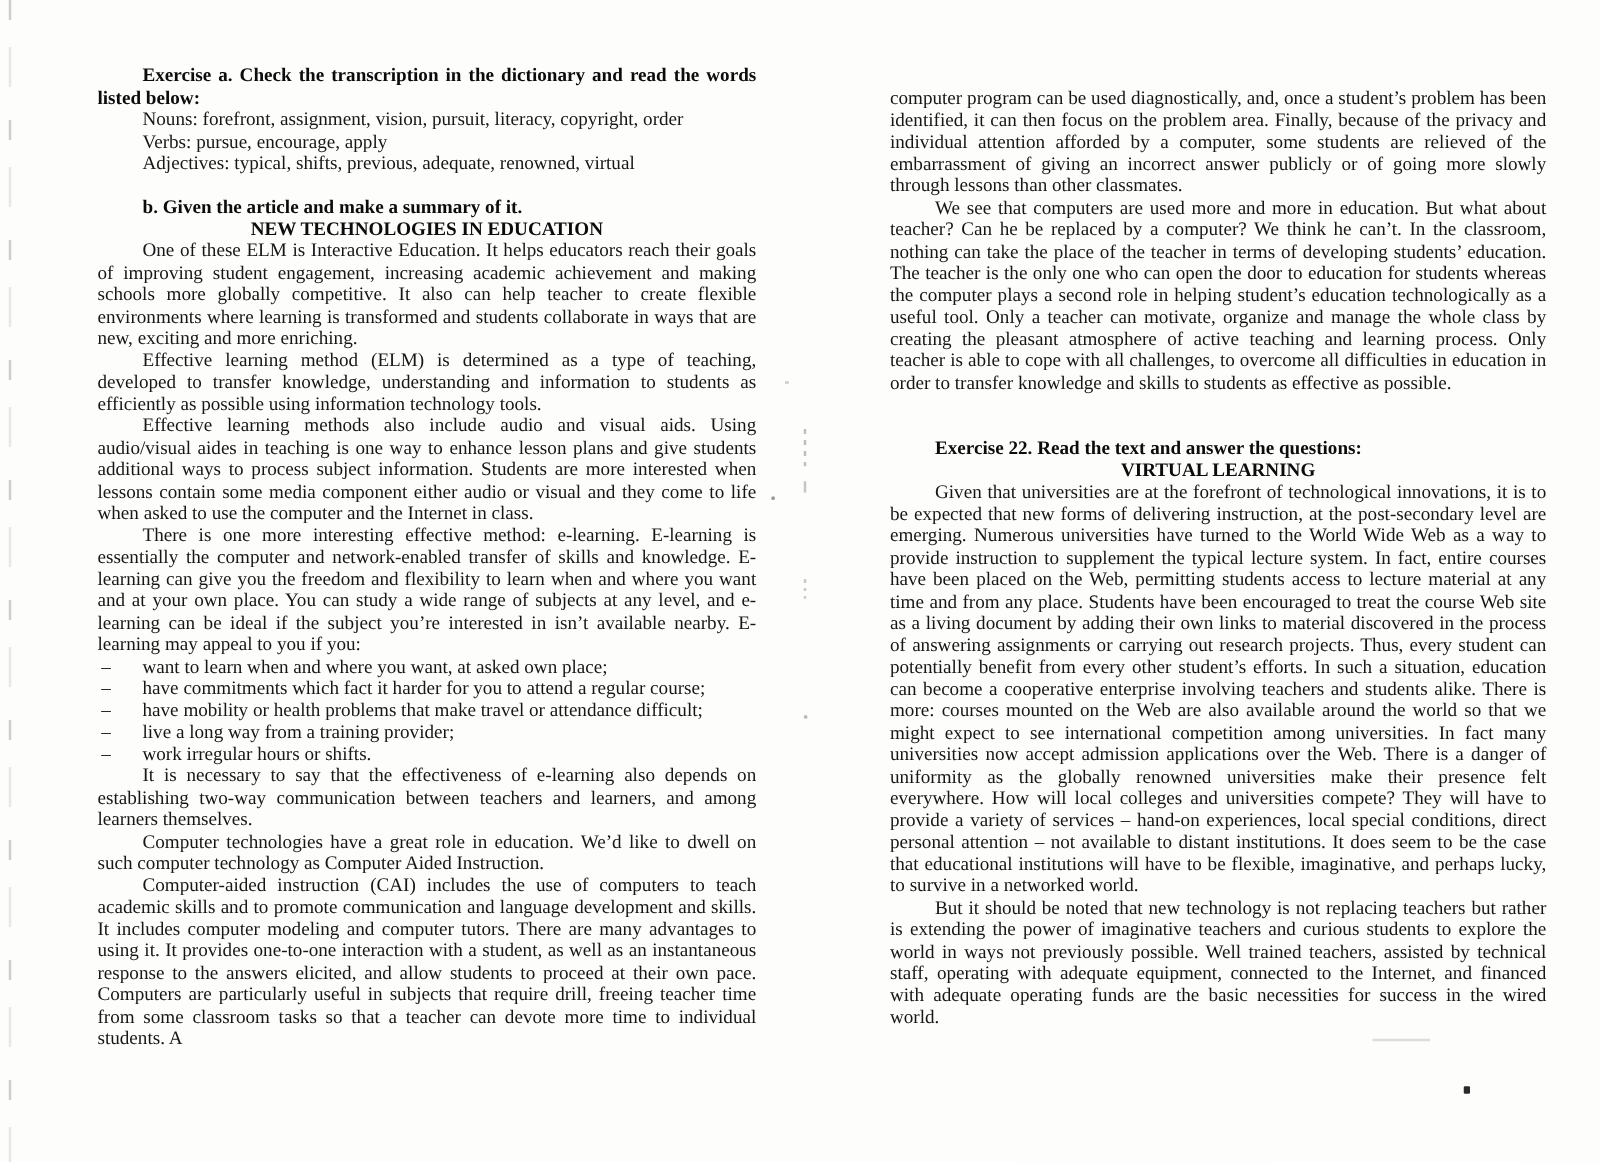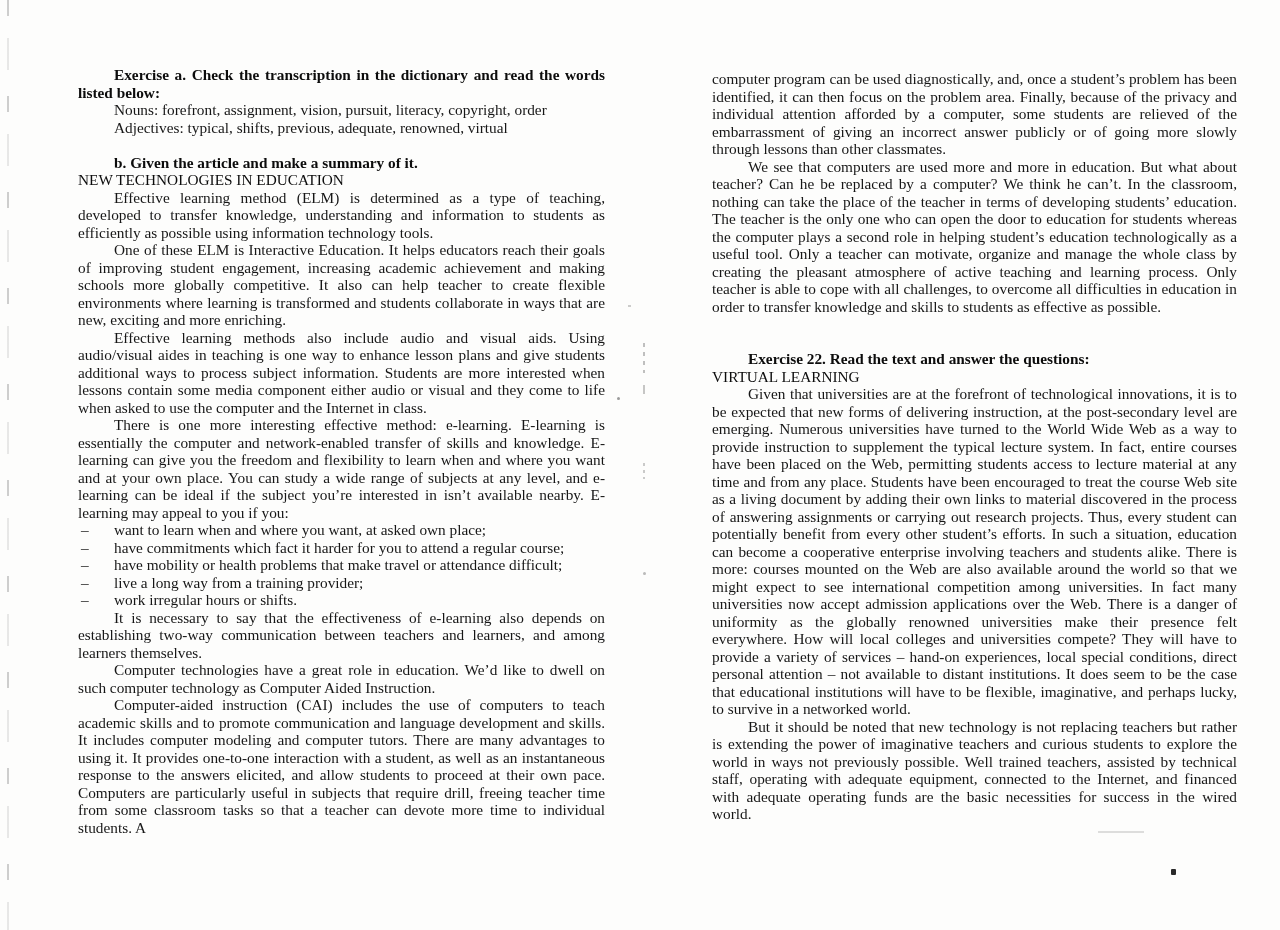--- a/index.html
+++ b/index.html
@@ -14,29 +14,29 @@
     background: #fdfdfc;
     overflow: hidden;
     font-family: "Liberation Serif", serif;
     color: #161616;
   }
   .page-col {
     position: absolute;
     font-size: 15.3px;
     line-height: 17.5px;
   }
-  #page-0 { left: 78px;  top: 66px; width: 527px; }
+  #page-0 { left: 78px;  top: 52px; width: 527px; }
   #page-1 { left: 712px; top: 70px; width: 525px; }
 
   .page-col p { margin: 0; }
   .para  { text-align: justify; }
   .line  { text-align: left; }
   .indent { text-indent: 36px; }
   .bold  { font-weight: bold; color: #0c0c0c; }
-  .title { text-align: left; font-weight: normal; color: #0c0c0c; }
+  .title { text-align: center; font-weight: bold; color: #0c0c0c; }
   .spacer { height: 17.5px; }
 
   .list { text-align: left; }
   .list-item {
     position: relative;
     padding-left: 36px;
   }
   .dash {
     position: absolute;
     left: 3px;
@@ -68,26 +68,27 @@
   .streak-1 { left: 1098px; top: 831px; width: 46px; height: 2px; background: rgba(160,160,160,.35); }
   .speck-4 { left: 628px; top: 305px; width: 3px; height: 2px; background: rgba(130,130,130,.4); }
 </style>
 </head>
 <body>
 
 <div class="scan">
   <div class="page-col" id="page-0">
       <p class="para justify indent bold">Exercise a. Check the transcription in the dictionary and read the words listed below:</p>
       <p class="line indent">Nouns: forefront, assignment, vision, pursuit, literacy, copyright, order</p>
+      <p class="line indent">Verbs: pursue, encourage, apply</p>
       <p class="line indent">Adjectives: typical, shifts, previous, adequate, renowned, virtual</p>
       <div class="spacer"></div>
       <p class="line indent bold">b. Given the article and make a summary of it.</p>
       <p class="title">NEW TECHNOLOGIES IN EDUCATION</p>
+      <p class="para justify indent">One of these ELM is Interactive Education. It helps educators reach their goals of improving student engagement, increasing academic achievement and making schools more globally competitive. It also can help teacher to create flexible environments where learning is transformed and students collaborate in ways that are new, exciting and more enriching.</p>
       <p class="para justify indent">Effective learning method (ELM) is determined as a type of teaching, developed to transfer knowledge, understanding and information to students as efficiently as possible using information technology tools.</p>
-      <p class="para justify indent">One of these ELM is Interactive Education. It helps educators reach their goals of improving student engagement, increasing academic achievement and making schools more globally competitive. It also can help teacher to create flexible environments where learning is transformed and students collaborate in ways that are new, exciting and more enriching.</p>
       <p class="para justify indent">Effective learning methods also include audio and visual aids. Using audio/visual aides in teaching is one way to enhance lesson plans and give students additional ways to process subject information. Students are more interested when lessons contain some media component either audio or visual and they come to life when asked to use the computer and the Internet in class.</p>
       <p class="para justify indent">There is one more interesting effective method: e-learning. E-learning is essentially the computer and network-enabled transfer of skills and knowledge. E-learning can give you the freedom and flexibility to learn when and where you want and at your own place. You can study a wide range of subjects at any level, and e-learning can be ideal if the subject you’re interested in isn’t available nearby. E-learning may appeal to you if you:</p>
       <div class="list">
         <p class="list-item"><span class="dash">–</span><span>want to learn when and where you want, at asked own place;</span></p>
         <p class="list-item"><span class="dash">–</span><span>have commitments which fact it harder for you to attend a regular course;</span></p>
         <p class="list-item"><span class="dash">–</span><span>have mobility or health problems that make travel or attendance difficult;</span></p>
         <p class="list-item"><span class="dash">–</span><span>live a long way from a training provider;</span></p>
         <p class="list-item"><span class="dash">–</span><span>work irregular hours or shifts.</span></p>
       </div>
       <p class="para justify indent">It is necessary to say that the effectiveness of e-learning also depends on establishing two-way communication between teachers and learners, and among learners themselves.</p>

